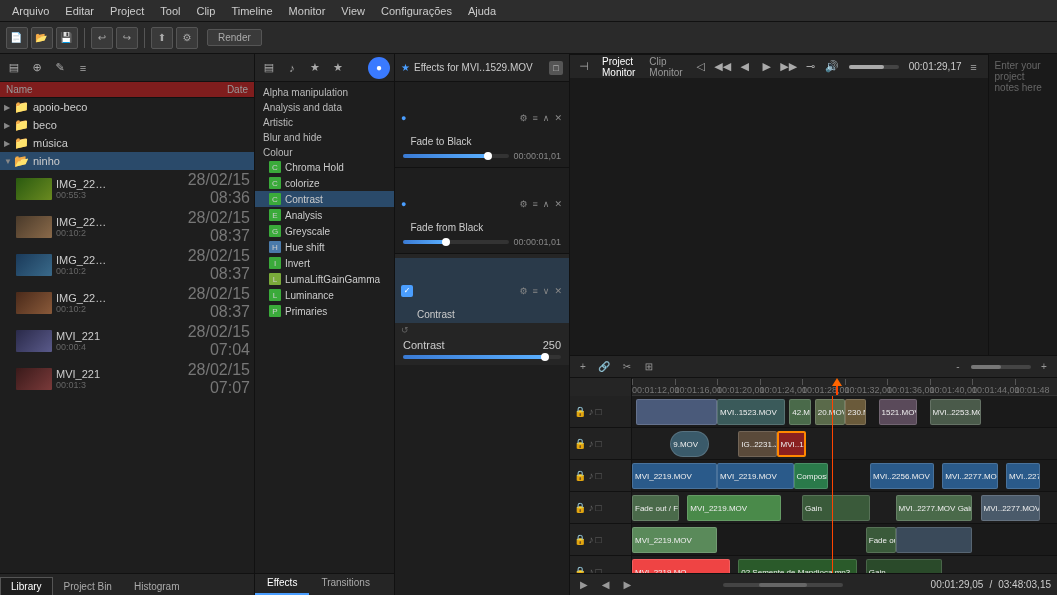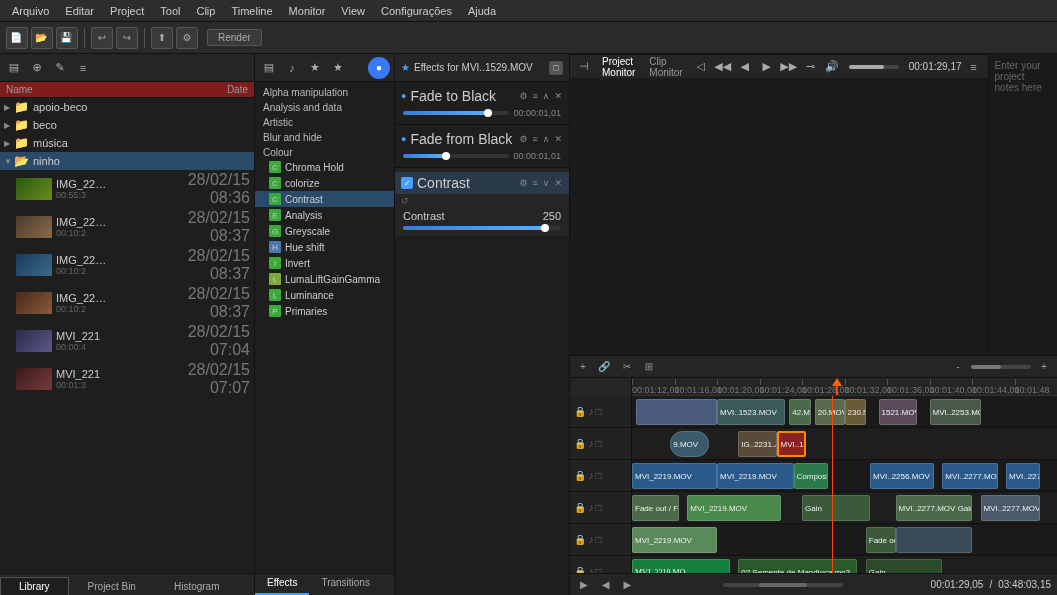--- a/index.html
+++ b/index.html
@@ -142,21 +142,21 @@
 
     
     #left-tabs {
       height: 22px;
       background: #252525;
       display: flex;
       align-items: flex-end;
       border-top: 1px solid #111;
     }
     .ltab {
-      padding: 3px 18px;
+      padding: 3px 10px;
       font-size: 10px;
       cursor: pointer;
       color: #aaa;
       border-top: 1px solid transparent;
       border-left: 1px solid transparent;
       border-right: 1px solid transparent;
     }
     .ltab.active {
       background: #1e1e1e;
       color: #fff;
@@ -259,21 +259,21 @@
       padding: 4px 0;
     }
     .effect-block-header {
       display: flex;
       align-items: center;
       padding: 2px 6px;
       gap: 4px;
       cursor: pointer;
     }
     .eblock-icon { font-size: 9px; color: #888; }
-    .eblock-label { font-size: 14px; color: #ccc; flex: 1; }
+    .eblock-label { font-size: 10px; color: #ccc; flex: 1; margin-top: 48px; }
     .eblock-controls { display: flex; gap: 3px; align-items: center; }
     .eblock-ctrl-btn {
       font-size: 9px; color: #888;
       cursor: pointer;
       padding: 1px;
     }
     .effect-slider-row {
       padding: 2px 8px;
       display: flex;
       align-items: center;
@@ -991,21 +991,21 @@
                 <div class="clip" style="left:82%;width:14%;background:#4a5a6a;height:26px;">MVI..2277.MOV</div>
               </div>
 
               <div class="track-row">
                 <div class="clip" style="left:0%;width:20%;background:#5a8a5a;">MVI_2219.MOV</div>
                 <div class="clip" style="left:55%;width:7%;background:#3a5a3a;">Fade out</div>
                 <div class="clip" style="left:62%;width:18%;background:#3a4a5a;"></div>
               </div>
 
               <div class="track-row">
-                <div class="clip" style="left:0%;width:23%;background:#15803d;font-family:Liberation Serif, serif;">MVI_2219.MO…</div>
+                <div class="clip" style="left:0%;width:23%;background:#ef4444;">MVI_2219.MO…</div>
                 <div class="clip" style="left:25%;width:28%;background:#2a5a2a;">02 Semente de Mandioca.mp3</div>
                 <div class="clip" style="left:55%;width:18%;background:#2a4a2a;">Gain</div>
               </div>
             </div>
           </div>
         </div>
 
         <div id="status-bar">
           <div class="status-btn">▶</div>
           <div class="status-btn">◀</div>

